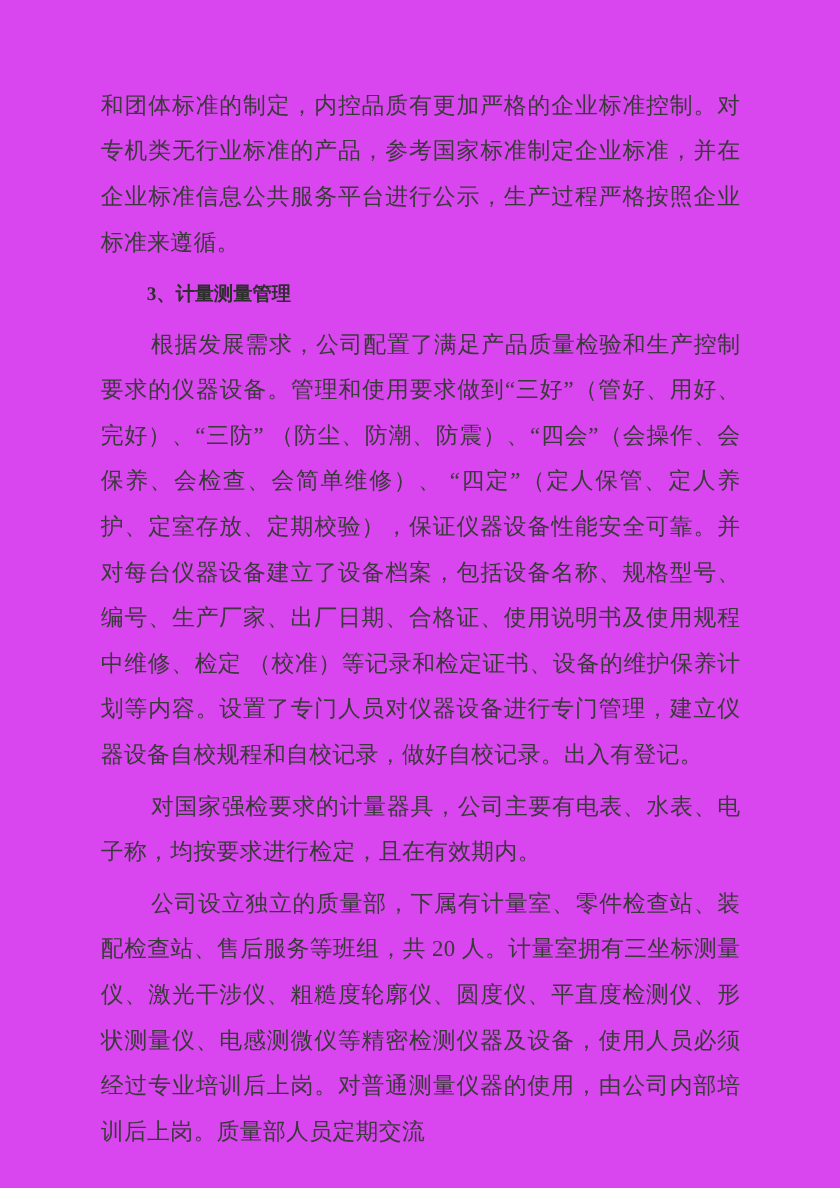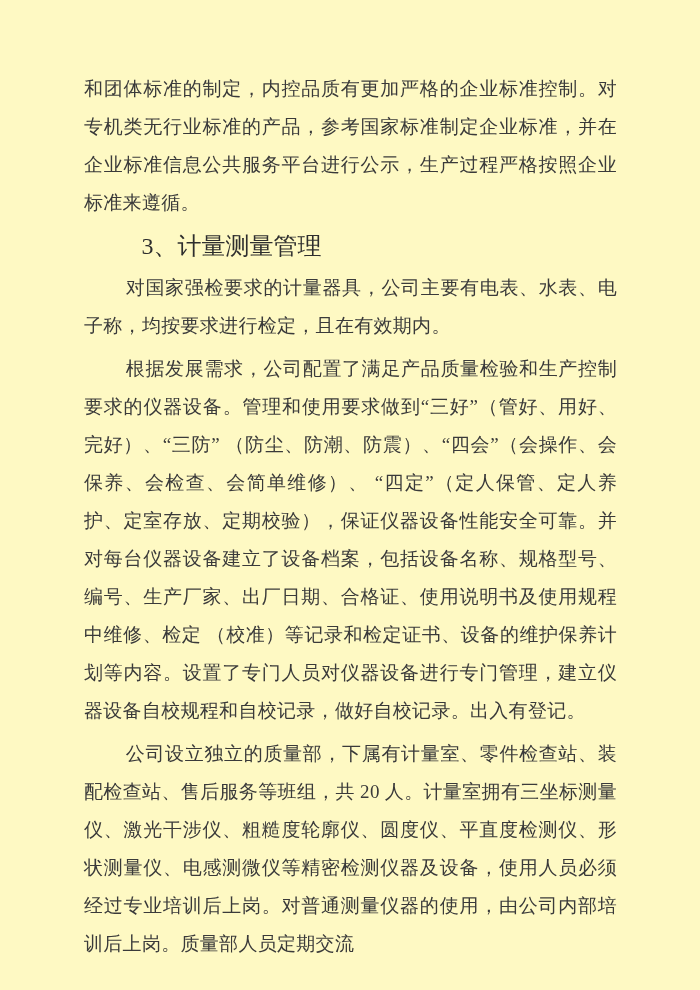--- a/index.html
+++ b/index.html
@@ -4,21 +4,21 @@
 <style>
   html, body {
     margin: 0;
     padding: 0;
     background: #ffffff;
   }
   .doc-page {
     position: relative;
     width: 700px;
     height: 990px;
-    background: #fef9c3;
+    background: #d946ef;
     font-family: "Liberation Serif", "DejaVu Serif", serif;
     color: #3a3a3a;
     overflow: hidden;
   }
   .doc-content {
     position: absolute;
     left: 84px;
     top: 70px;
     width: 533px;
   }
@@ -26,22 +26,22 @@
     font-size: 19px;
     line-height: 38px;
     text-align: justify;
     text-justify: inter-ideograph;
     margin: 0 0 5px 0;
     letter-spacing: 0.3px;
   }
   .para.no-indent { text-indent: 0; }
   .para.indent { text-indent: 2.2em; }
   .heading {
-    font-size: 24px;
-    font-weight: normal;
+    font-size: 16px;
+    font-weight: bold;
     line-height: 38px;
     color: #2e2e2e;
     margin: 4px 0 4px 0;
     text-indent: 2.4em;
   }
   .page-number {
     position: absolute;
     top: 897px;
     left: 0;
     width: 700px;
@@ -54,22 +54,22 @@
 </head>
 <body>
 
 <div class="doc-page">
   <div class="doc-content">
 
     <p class="para no-indent">和团体标准的制定，内控品质有更加严格的企业标准控制。对专机类无行业标准的产品，参考国家标准制定企业标准，并在企业标准信息公共服务平台进行公示，生产过程严格按照企业标准来遵循。</p>
 
     <h2 class="heading">3、计量测量管理</h2>
 
+    <p class="para indent">根据发展需求，公司配置了满足产品质量检验和生产控制要求的仪器设备。管理和使用要求做到“三好”（管好、用好、完好）、“三防” （防尘、防潮、防震）、“四会”（会操作、会保养、会检查、会简单维修）、 “四定”（定人保管、定人养护、定室存放、定期校验），保证仪器设备性能安全可靠。并对每台仪器设备建立了设备档案，包括设备名称、规格型号、 编号、生产厂家、出厂日期、合格证、使用说明书及使用规程中维修、检定 （校准）等记录和检定证书、设备的维护保养计划等内容。设置了专门人员对仪器设备进行专门管理，建立仪器设备自校规程和自校记录，做好自校记录。出入有登记。</p>
+
     <p class="para indent">对国家强检要求的计量器具，公司主要有电表、水表、电子称，均按要求进行检定，且在有效期内。</p>
-
-    <p class="para indent">根据发展需求，公司配置了满足产品质量检验和生产控制要求的仪器设备。管理和使用要求做到“三好”（管好、用好、完好）、“三防” （防尘、防潮、防震）、“四会”（会操作、会保养、会检查、会简单维修）、 “四定”（定人保管、定人养护、定室存放、定期校验），保证仪器设备性能安全可靠。并对每台仪器设备建立了设备档案，包括设备名称、规格型号、 编号、生产厂家、出厂日期、合格证、使用说明书及使用规程中维修、检定 （校准）等记录和检定证书、设备的维护保养计划等内容。设置了专门人员对仪器设备进行专门管理，建立仪器设备自校规程和自校记录，做好自校记录。出入有登记。</p>
 
 
     <p class="para indent">公司设立独立的质量部，下属有计量室、零件检查站、装配检查站、售后服务等班组，共 20 人。计量室拥有三坐标测量仪、激光干涉仪、粗糙度轮廓仪、圆度仪、平直度检测仪、形状测量仪、电感测微仪等精密检测仪器及设备，使用人员必须经过专业培训后上岗。对普通测量仪器的使用，由公司内部培训后上岗。质量部人员定期交流</p>
 
   </div>
 
 </div>
 
 </body></html>

